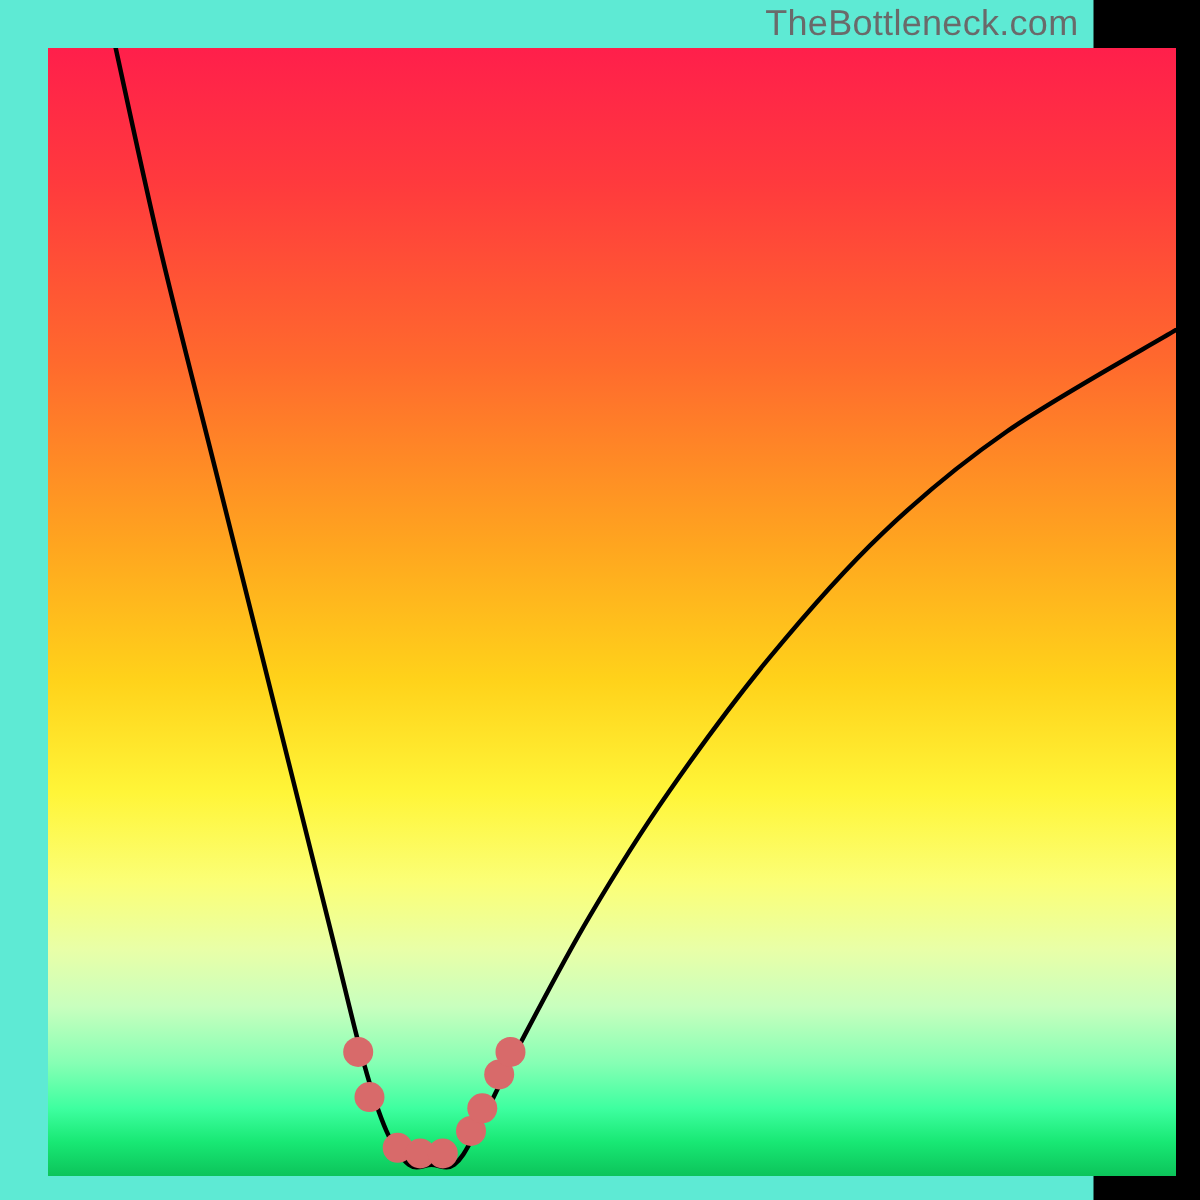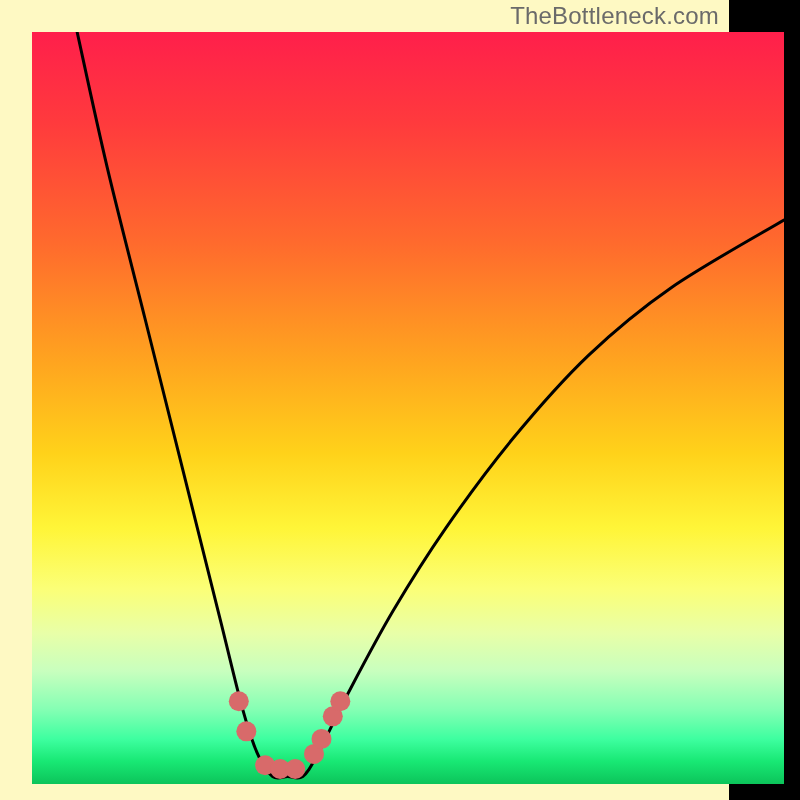--- a/index.html
+++ b/index.html
@@ -8,21 +8,21 @@
     width: 800px;
     height: 800px;
     background: #000;
     overflow: hidden;
     font-family: Arial, Helvetica, sans-serif;
   }
   .frame {
     position: relative;
     width: 729px;
     height: 800px;
-    background: #fef9c3;
+    background: #5eead4;
   }
   .watermark {
     position: absolute;
     top: 2px;
     right: 10px;
     color: #6a6a6a;
     font-size: 24px;
     font-weight: 500;
     letter-spacing: 0.2px;
     z-index: 5;

